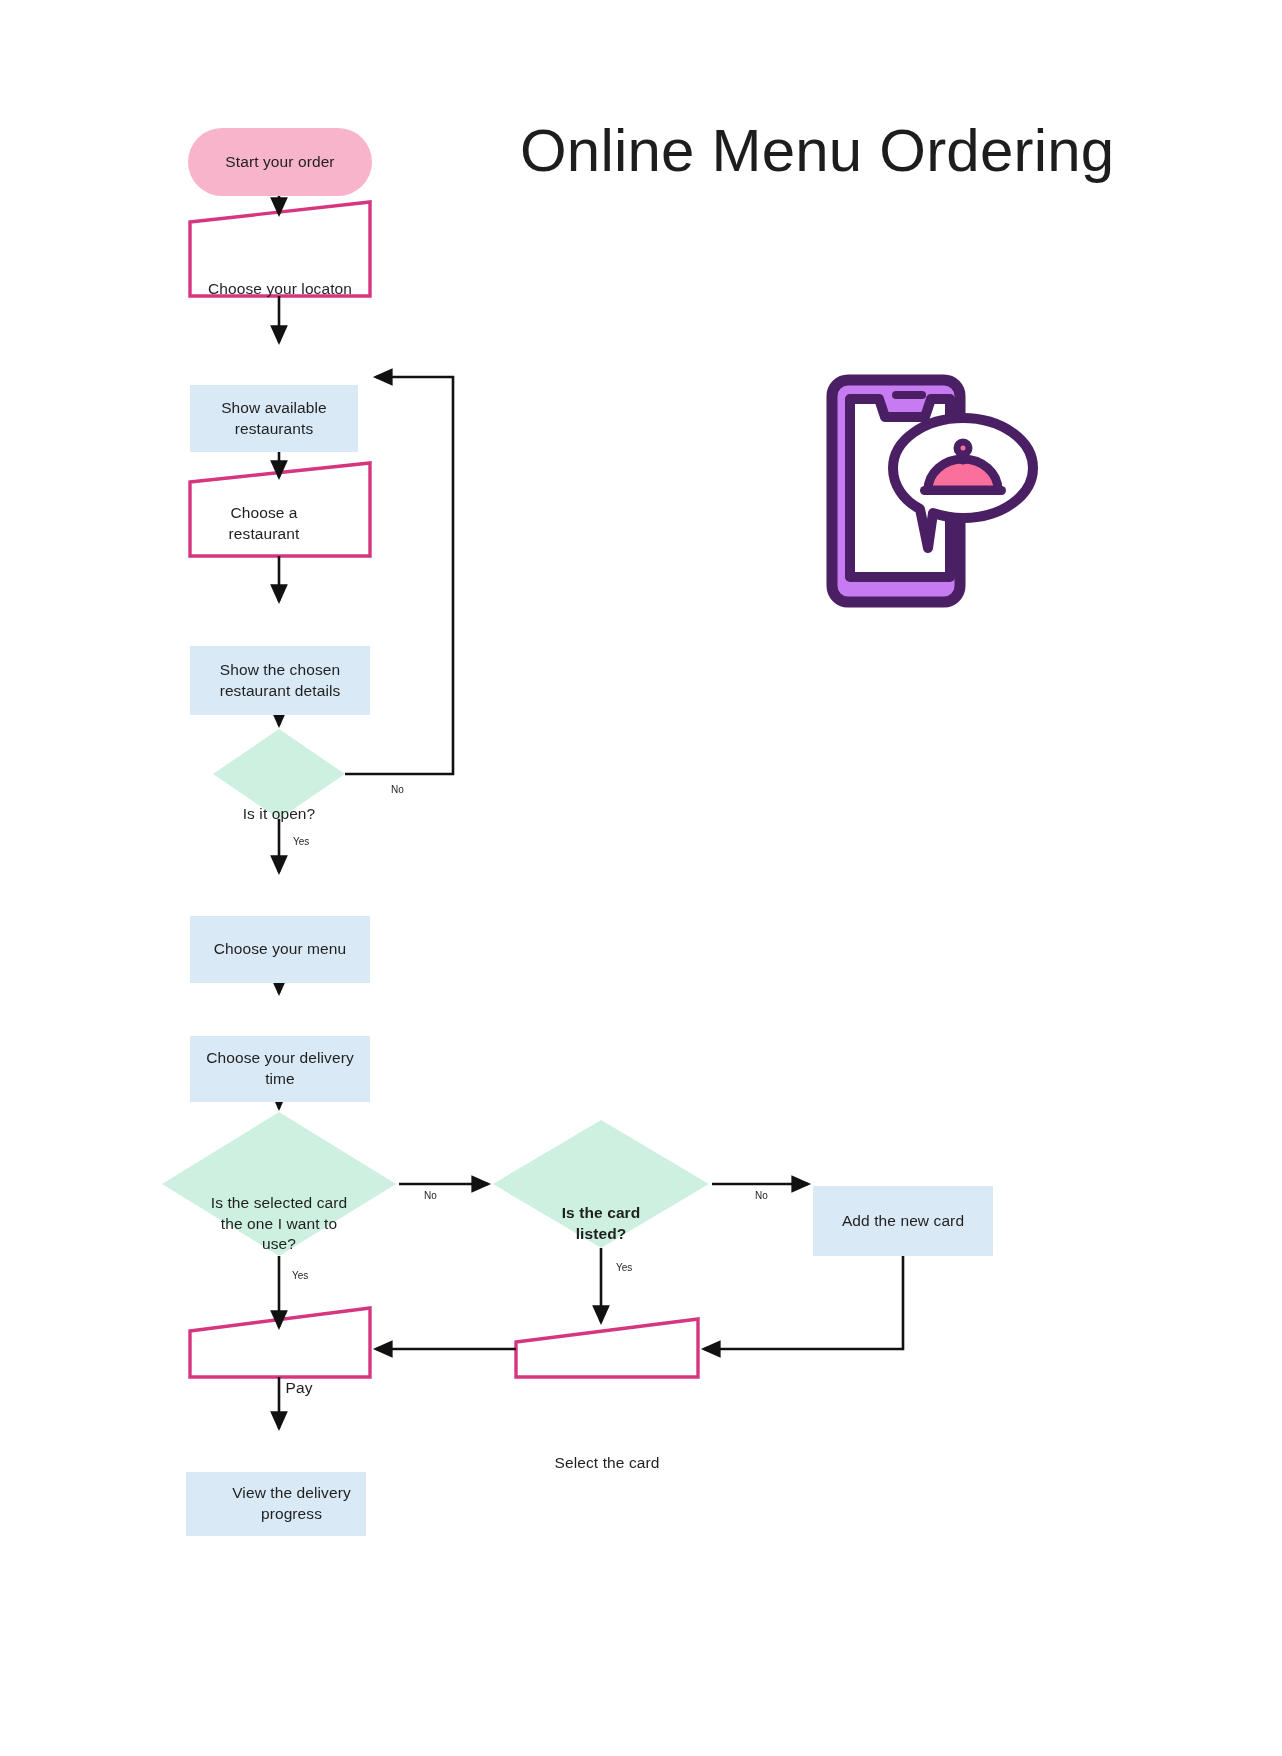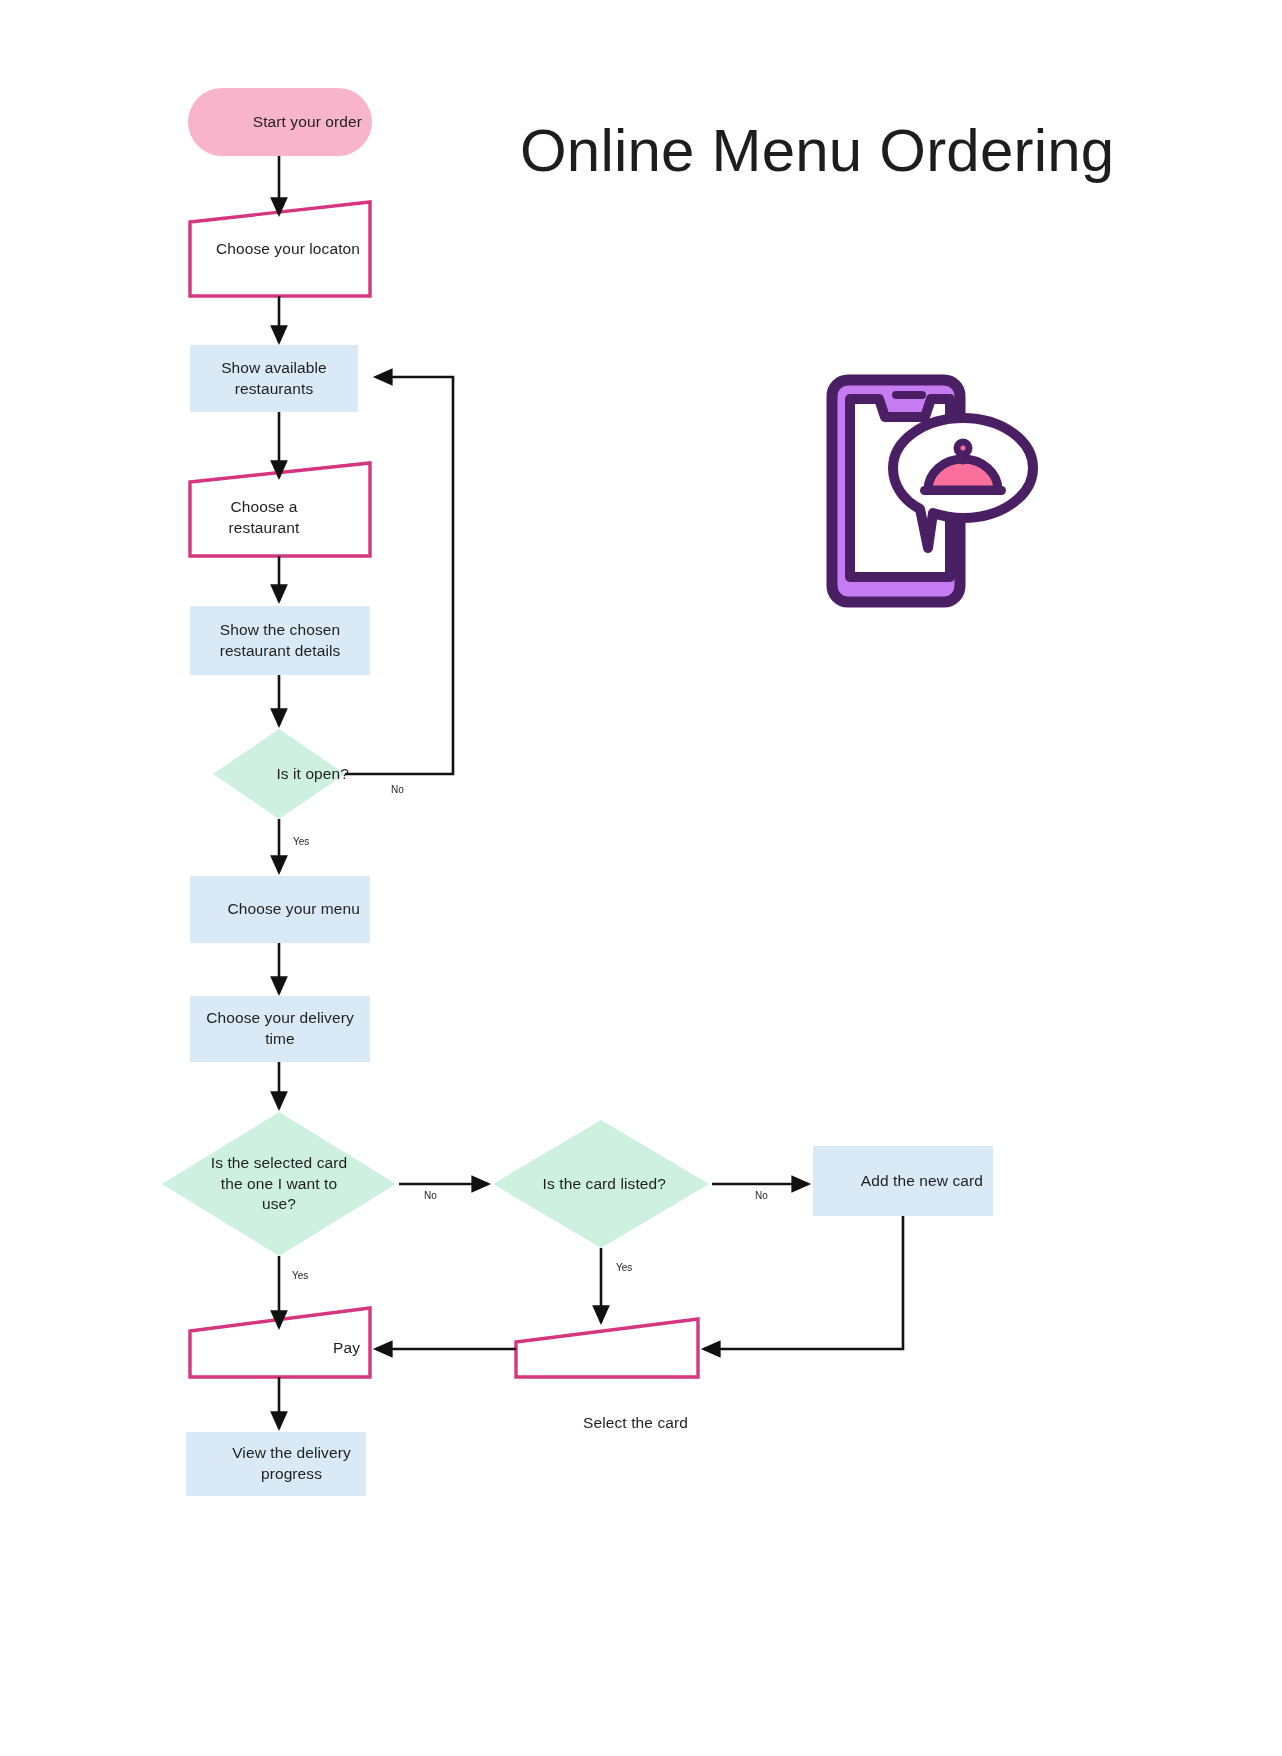--- a/index.html
+++ b/index.html
@@ -10,26 +10,27 @@
     overflow:hidden;
     position:relative;
   }
   #canvas{position:absolute;left:0;top:0;width:1282px;height:1756px;}
   .layer{position:absolute;left:0;top:0;width:1282px;height:1756px;}
   svg.layer{pointer-events:none;}
 
   .node{
     position:absolute;
     box-sizing:border-box;
-    display:flex;align-items:center;justify-content:flex-end;
+    display:flex;align-items:center;justify-content:center;
     text-align:center;
     color:#1f1f1f;
     font-size:15.5px;
     line-height:1.35;
     letter-spacing:.1px;
+    margin-top:40px;
   }
   .node span{display:block;padding:0 10px;}
 
   
   .term{
     background:#f8b4ca;
     border-radius:60px;
   }
 
   
@@ -158,21 +159,21 @@
   </div>
 
   <div class="node manual" style="left:190px;top:202px;width:180px;height:94px;">
     <span>Choose your locaton</span>
   </div>
 
   <div class="node proc" style="left:190px;top:345px;width:168px;height:67px;">
     <span>Show available restaurants</span>
   </div>
 
-  <div class="node manual" style="left:190px;top:471px;width:148px;height:93px;">
+  <div class="node manual" style="left:190px;top:437px;width:148px;height:93px;">
     <span>Choose a restaurant</span>
   </div>
 
   <div class="node proc" style="left:190px;top:606px;width:180px;height:69px;">
     <span>Show the chosen restaurant details</span>
   </div>
 
   <div class="node dec" style="left:199px;top:752px;width:160px;height:44px;">
     <span>Is it open?</span>
   </div>
@@ -182,21 +183,21 @@
   </div>
 
   <div class="node proc" style="left:190px;top:996px;width:180px;height:66px;">
     <span>Choose your delivery time</span>
   </div>
 
   <div class="node dec" style="left:194px;top:1148px;width:170px;height:72px;">
     <span>Is the selected card the one I want to use?</span>
   </div>
 
-  <div class="node dec" style="left:526px;top:1156px;width:150px;height:56px;">
+  <div class="node dec" style="left:526px;top:1156px;width:150px;height:56px;font-weight:bold;">
     <span>Is the card listed?</span>
   </div>
 
   <div class="node proc" style="left:813px;top:1146px;width:180px;height:70px;">
     <span>Add the new card</span>
   </div>
 
   <div class="node manual" style="left:516px;top:1394px;width:182px;height:58px;">
     <span>Select the card</span>
   </div>

